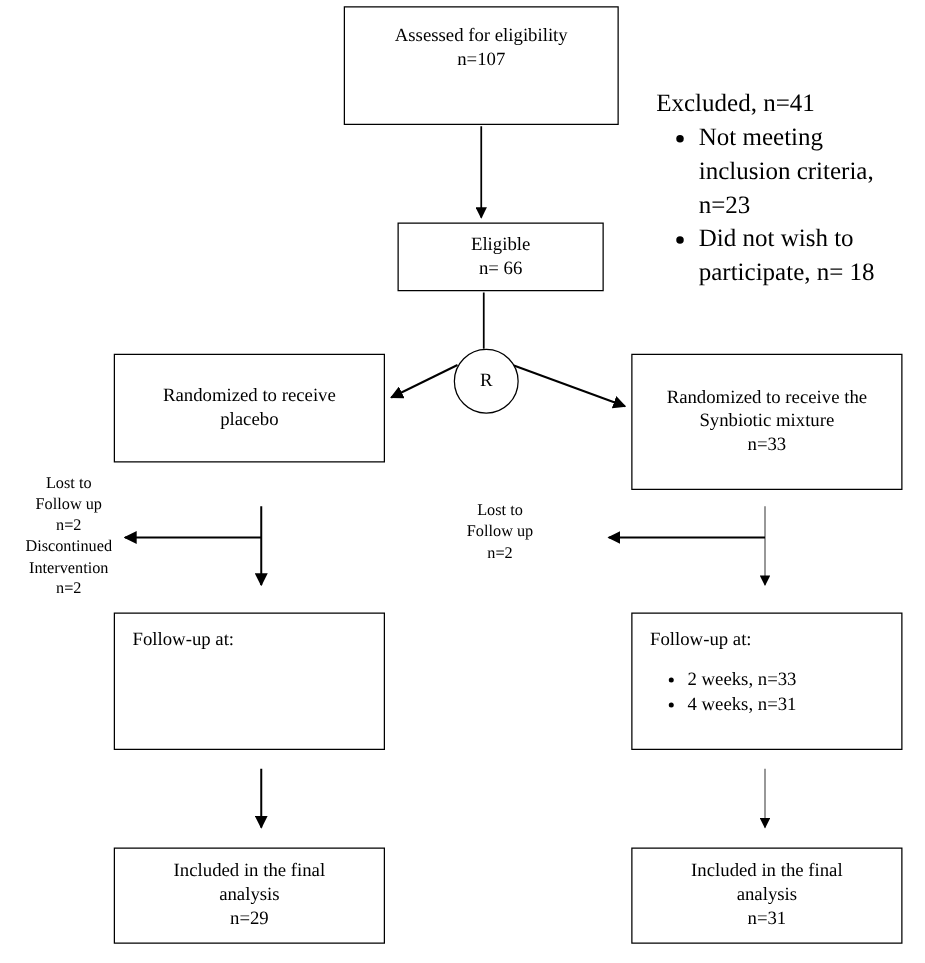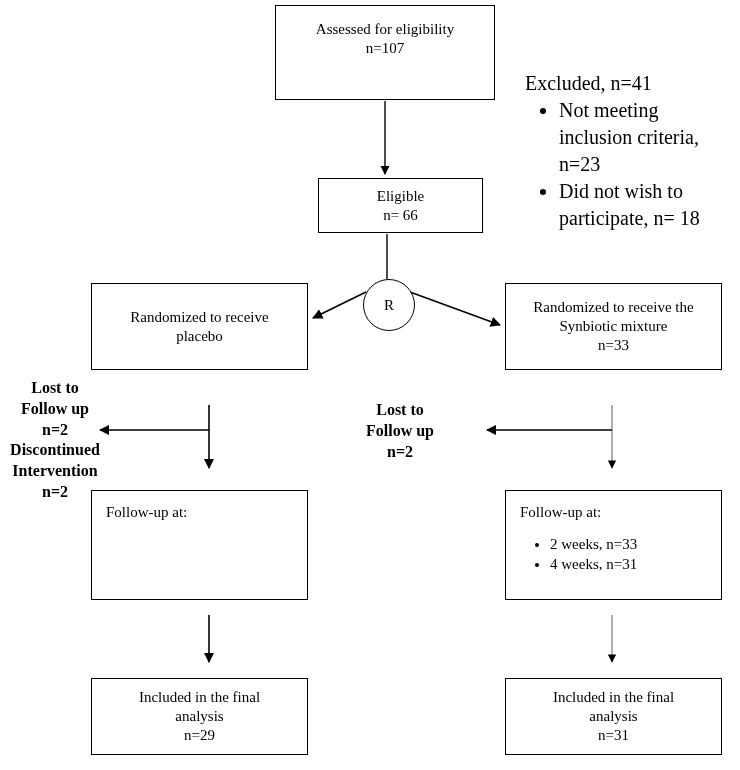--- a/index.html
+++ b/index.html
@@ -39,21 +39,21 @@
     justify-content: flex-start;
     padding-top: 14px;
   }
   #box-eligible {
     left: 318px; top: 178px; width: 165px; height: 55px;
   }
   #box-rand-placebo {
     left: 91px; top: 283px; width: 217px; height: 87px;
   }
   #box-rand-synbiotic {
-    left: 505px; top: 283px; width: 217px; height: 87px;
+    left: 505px; top: 283px; width: 217px; height: 109px;
   }
   #box-followup-left {
     left: 91px; top: 490px; width: 217px; height: 110px;
     justify-content: flex-start;
     padding: 12px 0 0 14px;
     text-align: left;
   }
   #box-followup-right {
     left: 505px; top: 490px; width: 217px; height: 110px;
     justify-content: flex-start;
@@ -89,24 +89,24 @@
     left: 525px; top: 70px; width: 205px;
     text-align: left;
   }
   #text-excluded ul.blist {
     padding-left: 34px;
     margin-top: 1px;
   }
 
   .annot {
     position: absolute;
-    font-size: 16px;
+    font-size: 13px;
     line-height: 1.3;
     text-align: center;
-    font-weight: bold;
+    font-weight: normal;
   }
   #annot-lost-left {
     left: 10px; top: 378px; width: 90px;
   }
   #annot-lost-right {
     left: 355px; top: 400px; width: 90px;
   }
 
   
   #circle-r {

